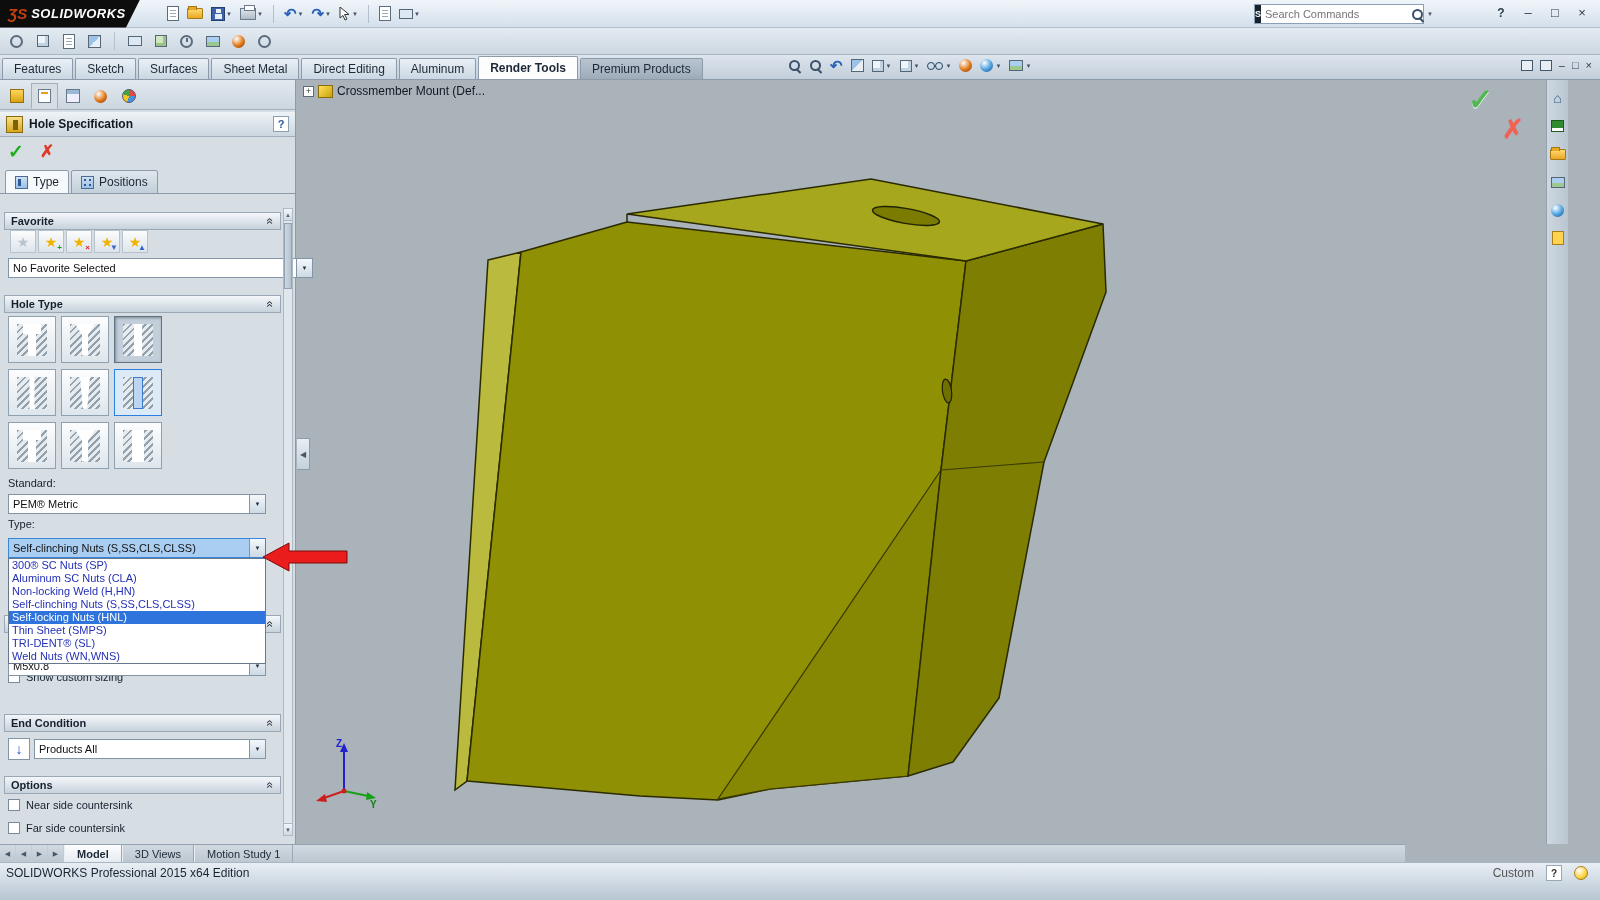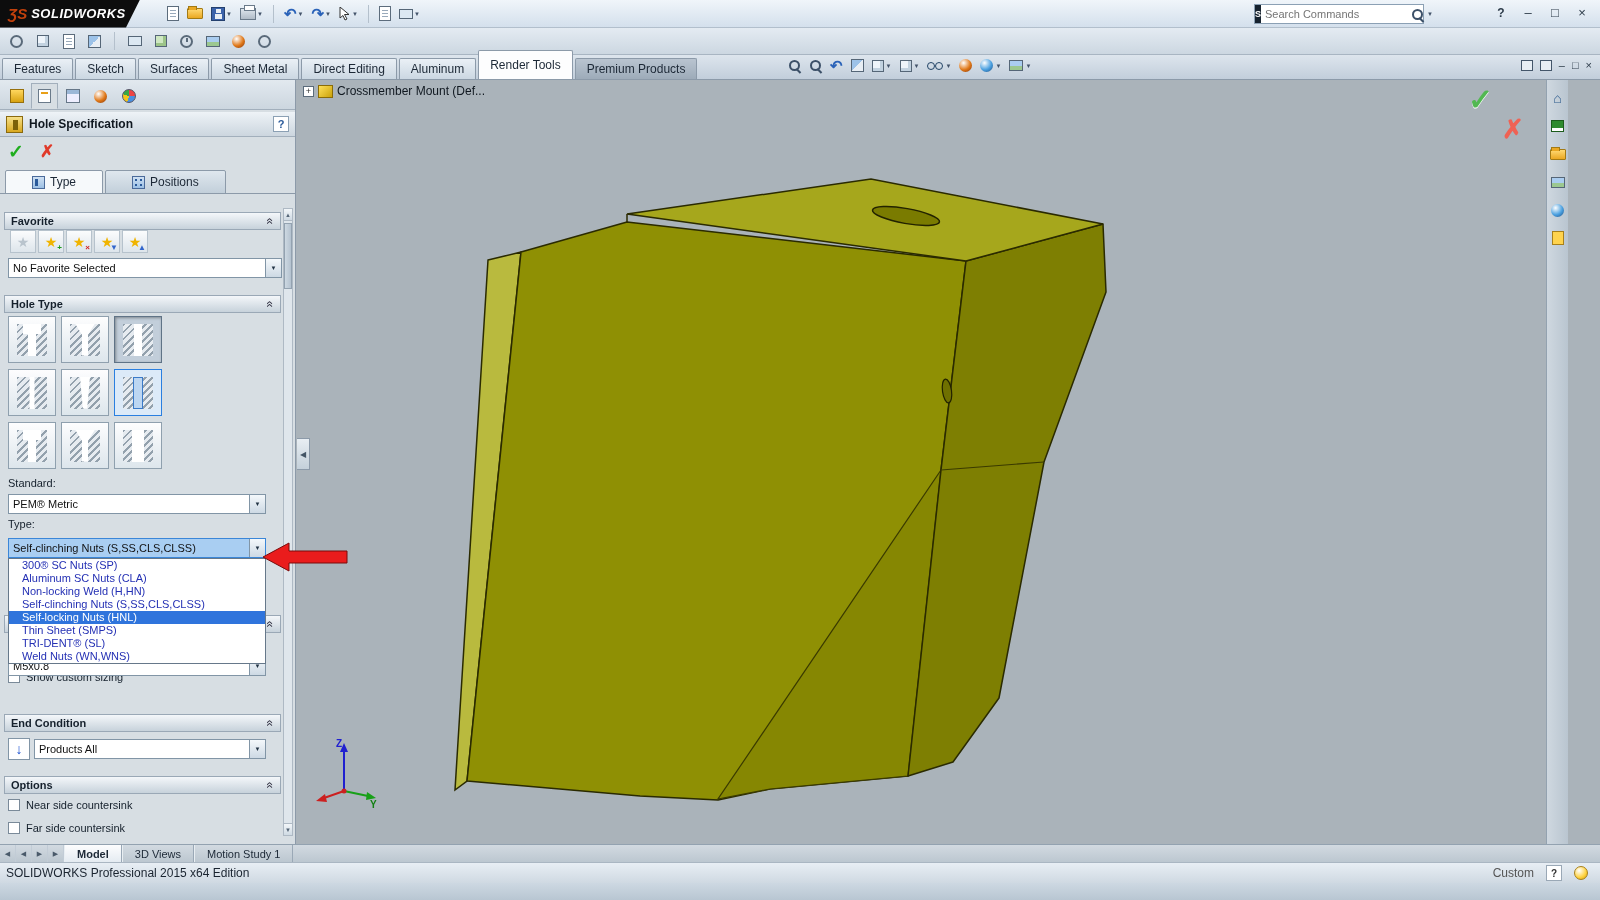--- a/index.html
+++ b/index.html
@@ -50,21 +50,21 @@
 .glass::before,.glass::after{content:"";position:absolute;top:0;width:6px;height:6px;border:1px solid #246;border-radius:50%}
 .glass::before{left:0}.glass::after{right:0}
 .cursvg{display:block}
 
 .toolbar2{position:absolute;left:0;top:28px;width:1600px;height:27px;background:linear-gradient(#e4ebf2,#ccd7e1);border-bottom:1px solid #a8b5c2;display:flex;align-items:center;padding:0 5px;gap:3px;z-index:40}
 .t2{width:23px;height:22px;display:flex;align-items:center;justify-content:center}
 
 .tabrow{position:absolute;left:0;top:55px;width:1600px;height:25px;background:linear-gradient(#dde5ed,#c2cedb);border-bottom:1px solid #8c9aa9;z-index:40}
 .tabs{position:absolute;left:2px;bottom:0;display:flex;align-items:flex-end}
 .rtab{height:21px;padding:0 11px;display:flex;align-items:center;font-size:12px;color:#1c2836;background:linear-gradient(#eaf0f6,#cbd7e2);border:1px solid #8c9aa9;border-bottom:none;margin-right:2px;border-radius:2px 2px 0 0;white-space:nowrap}
-.rtab.active{background:#fdfdfe;font-weight:normal;height:29px}
+.rtab.active{background:#fdfdfe;font-weight:bold;height:23px}
 .rtab.premium{background:linear-gradient(#b9c4d0,#9dabb9)}
 .headsup{position:absolute;left:788px;top:3px;display:flex;align-items:center;gap:8px}
 .hu{display:flex;align-items:center;gap:1px}
 .docbtns{position:absolute;right:8px;top:4px;display:flex;align-items:center;gap:7px;color:#2d3b49;font-size:11px}
 .docbtns .mini{width:12px;height:11px;border:1px solid #44566a;background:#e8eef4}
 
 .panel{position:absolute;left:0;top:80px;width:296px;height:764px;background:#d7dee3;border-right:1px solid #8c9aa9;z-index:10}
 .pmstrip{position:absolute;left:0;top:0;width:295px;height:30px;border-bottom:1px solid #a2afbc;background:linear-gradient(#e2e9ef,#ccd6df);display:flex;align-items:flex-end;padding-left:3px;gap:1px}
 .pmtab{width:27px;height:26px;display:flex;align-items:center;justify-content:center;border:1px solid transparent}
 .pmtab.active{background:#d7dee3;border-color:#a2afbc;border-bottom-color:#d7dee3}
@@ -75,21 +75,21 @@
 .pie{width:14px;height:14px;border-radius:50%;background:conic-gradient(#e44 0 25%,#4a90e0 25% 55%,#f5c518 55% 80%,#39a845 80%);border:1px solid #556}
 .pmtitle{position:absolute;left:0;top:32px;width:295px;height:25px;background:linear-gradient(#eef3f7,#ccd6df);border-bottom:1px solid #a2afbc;display:flex;align-items:center;padding:0 6px;gap:6px}
 .hwico{width:17px;height:17px;background:linear-gradient(#f6e089,#d9a81f);border:1px solid #8a6a10;position:relative}
 .hwico::after{content:"";position:absolute;left:6px;top:3px;width:5px;height:10px;background:#7c6108}
 .pmtitle .t{font-weight:bold;font-size:12px;color:#101820}
 .pmhelp{margin-left:auto;width:16px;height:16px;border:1px solid #8ba0b4;background:#fff;display:flex;align-items:center;justify-content:center;font-size:11px;font-weight:bold;color:#2a5a9a}
 .okrow{position:absolute;left:8px;top:58px;display:flex;gap:16px;align-items:center;height:26px}
 .okbtn{font-size:19px;color:#1fae1f;font-weight:bold}
 .cxbtn{font-size:17px;color:#e03a2a;font-weight:bold}
 .typetabs{position:absolute;left:5px;top:90px;display:flex}
-.ttab{height:24px;padding:0 26px;display:flex;align-items:center;gap:5px;font-size:12px;border:1px solid #8c9aa9;background:linear-gradient(#dfe7ee,#c2cfda);margin-right:2px;border-radius:2px 2px 0 0;color:#1c2836}
+.ttab{height:24px;padding:0 9px;display:flex;align-items:center;gap:5px;font-size:12px;border:1px solid #8c9aa9;background:linear-gradient(#dfe7ee,#c2cfda);margin-right:2px;border-radius:2px 2px 0 0;color:#1c2836}
 .ttab.active{background:#f6f9fb}
 .tabico{width:13px;height:13px;border:1px solid #4a6a9a;background:linear-gradient(#cfe0f2,#9cc0e4);position:relative}
 .tabico::before{content:"";position:absolute;left:2px;top:2px;width:3px;height:7px;background:#2a5a9a}
 .tabico.pos::before{width:2px;height:2px;box-shadow:5px 0 0 #2a5a9a,0 5px 0 #2a5a9a,5px 5px 0 #2a5a9a}
 .tabsline{position:absolute;left:0;top:113px;width:295px;height:1px;background:#8c9aa9}
 .sech{position:absolute;left:4px;width:277px;height:18px;background:linear-gradient(#f4f7fa,#c7d2db);border:1px solid #9aa8b6;font-weight:bold;font-size:11px;display:flex;align-items:center;padding:0 6px;color:#15202c}
 .sech .chev{margin-left:auto;transform:rotate(90deg);font-size:12px;color:#334;font-weight:normal}
 .starbtn{position:absolute;width:26px;height:23px;border:1px solid #b6c2cc;background:linear-gradient(#fbfcfd,#dde5eb);display:flex;align-items:center;justify-content:center;top:150px}
 .starbtn .st{color:#f0b400;font-size:14px;line-height:1}
 .starbtn.dim .st{color:#b9c4cd}
@@ -108,21 +108,21 @@
 .hic::before,.hic::after{content:"";position:absolute;background:#fff;left:50%;transform:translateX(-50%)}
 .hic.straight::after{width:8px;top:0;bottom:0}
 .hic.narrow::after{width:5px;top:0;bottom:0}
 .hic.wide::after{width:12px;top:0;bottom:0}
 .hic.cbore::before{width:18px;height:10px;top:0}
 .hic.cbore::after{width:8px;top:10px;bottom:0}
 .hic.csink::after{width:20px;top:0;bottom:0;clip-path:polygon(0 0,100% 0,65% 35%,65% 100%,35% 100%,35% 35%)}
 .hic.taper::after{width:10px;top:0;bottom:0;clip-path:polygon(0 0,100% 0,72% 100%,28% 100%)}
 .hic.legacy::after{width:8px;top:0;bottom:0;background:#bcd6f2;border:1px solid #3a7ac8}
 .ddlist{position:absolute;left:8px;top:478px;width:258px;background:#fff;border:1px solid #66788a;z-index:30;font-size:11px;color:#2430b4}
-.dditem{height:13px;line-height:13px;padding-left:13px;white-space:nowrap;overflow:hidden}
+.dditem{height:13px;line-height:13px;padding-left:3px;white-space:nowrap;overflow:hidden}
 .dditem.sel{background:#2f74dc;color:#fff}
 .cb{width:12px;height:12px;background:#fff;border:1px solid #7a8a99;display:inline-block;flex:none}
 .cbrow{position:absolute;display:flex;align-items:center;gap:6px;font-size:11px;color:#15202c}
 .endico{position:absolute;left:8px;top:658px;width:22px;height:22px;border:1px solid #8195a6;background:#fff;display:flex;align-items:center;justify-content:center;color:#1a50d0;font-size:14px;font-weight:bold}
 .pscroll{position:absolute;left:283px;top:128px;width:10px;height:628px;background:#dfe6ec;border:1px solid #aeb9c4}
 .pscroll .sbu{position:absolute;left:0;right:0;height:12px;background:linear-gradient(#f2f6f9,#cfdae3);font-size:6px;text-align:center;line-height:12px;color:#567}
 .pscroll .up{top:0;border-bottom:1px solid #aeb9c4}
 .pscroll .down{bottom:0;border-top:1px solid #aeb9c4}
 .pscroll .thumb{position:absolute;left:0;right:0;top:14px;height:66px;background:linear-gradient(90deg,#cdd8e2,#b4c2cf);border:1px solid #93a2b0}
 .splitter{position:absolute;left:297px;top:438px;width:13px;height:32px;background:linear-gradient(#e8eef3,#c4d0da);border:1px solid #8c9aa9;border-left:none;display:flex;align-items:center;justify-content:center;font-size:8px;color:#456;z-index:12}
@@ -135,21 +135,21 @@
 .cancelcorner{position:absolute;left:1502px;top:114px;font-size:26px;color:#ef6254;font-weight:bold;z-index:5}
 .triadsvg{position:absolute;left:312px;top:733px;z-index:5}
 .redarrow{position:absolute;left:255px;top:536px;z-index:60}
 
 .taskpane{position:absolute;left:1546px;top:80px;width:22px;height:764px;background:linear-gradient(90deg,#cfd8e0,#b9c5d0);border-left:1px solid #93a2b0;z-index:10}
 .tp{width:20px;height:20px;margin:8px auto 0;display:flex;align-items:center;justify-content:center}
 .book{width:13px;height:12px;background:#2e8b2e;border:1px solid #1c5c1c;box-shadow:inset 0 -3px 0 #fff}
 .docgold{width:12px;height:14px;background:#ffd34d;border:1px solid #a8801a}
 .homeglyph{font-size:14px;color:#2c5a8c;line-height:1}
 
-.bottomtabs{position:absolute;left:0;top:844px;width:1600px;height:18px;background:linear-gradient(#d2dae1,#bcc7d0);border-top:1px solid #93a2b0;display:flex;align-items:stretch;font-size:11px;color:#1c2836;z-index:20}
+.bottomtabs{position:absolute;left:0;top:844px;width:1405px;height:18px;background:linear-gradient(#d2dae1,#bcc7d0);border-top:1px solid #93a2b0;display:flex;align-items:stretch;font-size:11px;color:#1c2836;z-index:20}
 .navbtn{width:16px;display:flex;align-items:center;justify-content:center;font-size:7px;color:#4a5a6a;border-right:1px solid #c2ccd6}
 .btab{padding:0 12px;display:flex;align-items:center;border-right:1px solid #9aa8b6;border-left:1px solid #e8eef2}
 .btab.active{background:linear-gradient(#fdfdfe,#e4ebf1);font-weight:bold}
 .statusbar{position:absolute;left:0;top:862px;width:1600px;height:21px;background:linear-gradient(#e8eef4,#cfd9e2);border-top:1px solid #aab6c2;display:flex;align-items:center;padding:0 6px;font-size:12px;color:#1a2430;z-index:20}
 .statusright{margin-left:auto;display:flex;align-items:center;gap:12px;padding-right:6px}
 .units{color:#555}
 .sbhelp{width:16px;height:16px;border:1px solid #9aa8b6;background:#fff;display:flex;align-items:center;justify-content:center;font-size:10px;font-weight:bold;color:#333}
 .tipico{width:14px;height:14px;border-radius:50%;background:radial-gradient(circle at 35% 30%,#fff,#ffd23e 60%,#c89a10);border:1px solid #a8801a}
 .framebottom{position:absolute;left:0;top:883px;width:1600px;height:17px;background:linear-gradient(#cdd8e2,#b8c6d2);z-index:20}
 </style>
@@ -367,21 +367,21 @@
         <i class="i-del">×</i>
       </span>
     <span class="starbtn" style="left:94px">
         <span class="st">★</span>
         <i class="i-save">▼</i>
       </span>
     <span class="starbtn" style="left:122px">
         <span class="st">★</span>
         <i class="i-load">▲</i>
       </span>
-    <div class="combo" style="left:8px;top:178px;width:274px">
+    <div class="combo" style="left:8px;top:178px;width:305px">
       <span class="ctext">No Favorite Selected</span>
       <span class="cbtn">▼</span>
     </div>
 
     <div class="sech" style="top:215px">
       <span>Hole Type</span>
       <span class="chev">«</span>
     </div>
     <span class="hbtn" style="left:8px;top:236px">
         <span class="hic cbore"></span>

